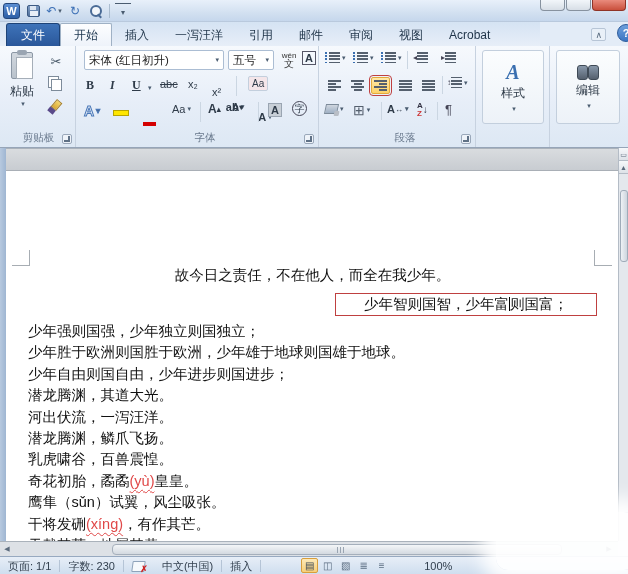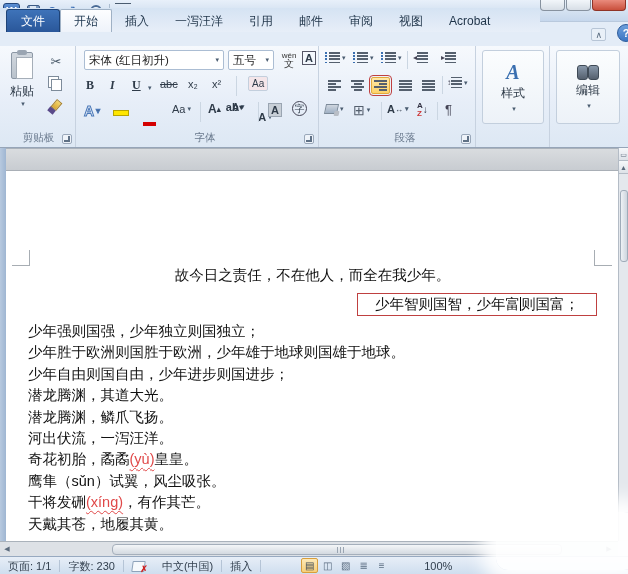--- a/index.html
+++ b/index.html
@@ -29,21 +29,21 @@
   .magnifier::before { content:""; position:absolute; left:0; top:0; width:8px; height:8px;
                        border:2px solid #4a6b96; border-radius:50%; background:#f3f7fb; }
   .magnifier::after { content:""; position:absolute; right:0; bottom:0; width:5px; height:2px;
                       background:#4a6b96; transform:rotate(45deg); }
   .winbtns { position:absolute; right:2px; top:0; display:flex; gap:1px; }
   .winbtn { width:25px; height:11px; border:1px solid #87929f; border-top:none;
             border-radius:0 0 4px 4px; background:linear-gradient(#f2f6fa,#d7dee6); }
   .winbtn.close { width:34px; background:linear-gradient(#e98b7d,#c94f3c); border-color:#8f3326; }
 
   
-  .tabrow { position:absolute; left:0; top:8px; width:540px; height:24px;
+  .tabrow { position:absolute; left:0; top:22px; width:540px; height:24px;
             background:linear-gradient(#d5e3f3,#e7eef8); display:flex; align-items:flex-end; }
   .tab { height:22px; padding:0 13px; display:flex; align-items:center; font-size:12px;
          color:#1e3348; cursor:default; }
   .tab-file { height:23px; margin-left:6px; background:linear-gradient(#3e73b9,#2a579a);
               border:1px solid #1e4377; border-bottom:none; border-radius:3px 3px 0 0;
               color:#fff; padding:0 14px; }
   .tab-active { height:23px; background:linear-gradient(#fdfeff,#eef3fa);
                 border:1px solid #9fb1c5; border-bottom:none; border-radius:2px 2px 0 0; color:#203952; }
   .tabrow-right { position:absolute; right:22px; top:28px; display:flex; gap:10px; align-items:center; }
   .collapse-chev { font-size:9px; color:#5c6e82; border:1px solid #b7c5d6; border-radius:2px;
@@ -145,21 +145,21 @@
   .page { position:absolute; left:6px; top:170px; width:612px; height:371px; background:#fff;
           border-top:1px solid #a9afb6; }
   .cropmark { position:absolute; width:18px; height:16px; }
   .cropmark.cm-left { left:6px; top:79px; border-right:1px solid #a7adb3; border-bottom:1px solid #a7adb3; }
   .cropmark.cm-right { left:588px; top:79px; border-left:1px solid #a7adb3; border-bottom:1px solid #a7adb3; }
   .doc-content { position:absolute; left:22px; right:21px; top:94px; font-size:14.5px; color:#111;
                  font-family:"Liberation Sans", sans-serif; }
   .doc-line { height:21.4px; line-height:21.4px; white-space:nowrap; }
   .doc-line.align-center { text-align:center; height:28px; line-height:20px; }
   .doc-line.align-right { text-align:right; height:26px; line-height:20px; margin-bottom:2px; }
-  .redbox { display:inline-block; border:1.5px solid #bf4040; padding:1px 17px; line-height:19px; }
+  .redbox { display:inline-block; border:1.5px solid #bf4040; padding:1px 28px; line-height:19px; }
   .caret { display:inline-block; width:1px; height:14px; background:#000; vertical-align:-2px; }
   .red-text { color:#e04848; text-decoration:underline wavy #e04848 1px; text-underline-offset:3px; }
 
   
   .vscroll { position:absolute; right:0; top:148px; width:10px; height:393px;
              background:#e4e8ed; border-left:1px solid #b4bcc6; }
   .vsc-btn { width:9px; height:13px; background:linear-gradient(#f6f8fa,#dde2e8); border-bottom:1px solid #b4bcc6;
              font-size:7px; color:#5b6b7d; text-align:center; line-height:13px; }
   .vsc-thumb { position:absolute; left:1px; top:42px; width:8px; height:72px;
                background:linear-gradient(90deg,#eef1f5,#cdd5de); border:1px solid #9fabb9; border-radius:3px; }
@@ -287,21 +287,21 @@
       <div class="rbtn txt-ic u-line" style="left:56px;top:32px;font-family:'Liberation Serif',serif;">
           <span>U</span>
         </div>
       <div class="dd" style="position:absolute;left:70px;top:38px;">▾</div>
       <div class="rbtn strike" style="left:84px;top:32px;">
           <span>abc</span>
         </div>
       <div class="rbtn" style="left:112px;top:32px;font-size:11px;">
           <span>x₂</span>
         </div>
-      <div class="rbtn" style="left:136px;top:32px;font-size:11px;">
+      <div class="rbtn" style="left:136px;top:40px;font-size:11px;">
           <span>x²</span>
         </div>
       <div class="vsep" style="left:160px;top:30px;height:20px;"></div>
       <div class="rbtn" style="left:172px;top:30px;font-size:10px;border:1px solid #c3cfdd;border-radius:2px;padding:1px 3px;background:#f4e6ea;">
           <span>Aa</span>
         </div>
 
       <div class="rbtn fx-a" style="left:8px;top:57px;font-size:14px;">
           <span>A</span>
           <span class="dd">▾</span>
@@ -465,22 +465,23 @@
   <div class="page">
     <div class="cropmark cm-left"></div>
     <div class="cropmark cm-right"></div>
     <div class="doc-content">
         <div class="doc-line align-center"><span>故今日之责任，不在他人，而全在我少年。</span></div>
         <div class="doc-line align-right"><span class="redbox"><span>少年智则国智，少年富</span><span class="caret"></span><span>则国富；</span></span></div>
         <div class="doc-line align-left"><span>少年强则国强，少年独立则国独立；</span></div>
         <div class="doc-line align-left"><span>少年胜于欧洲则国胜于欧洲，少年雄于地球则国雄于地球。</span></div>
         <div class="doc-line align-left"><span>少年自由则国自由，少年进步则国进步；</span></div>
         <div class="doc-line align-left"><span>潜龙腾渊，其道大光。</span></div>
+        <div class="doc-line align-left"><span>河出伏流，一泻汪洋。</span></div>
         <div class="doc-line align-left"><span>潜龙腾渊，鳞爪飞扬。</span></div>
-        <div class="doc-line align-left"><span>河出伏流，一泻汪洋。</span></div>
+        <div class="doc-line align-left"><span>乳虎啸谷，百兽震惶。</span></div>
         <div class="doc-line align-left"><span>奇花初胎，矞矞</span><span class="red-text">(yù)</span><span>皇皇。</span></div>
         <div class="doc-line align-left"><span>鹰隼（sǔn）试翼，风尘吸张。</span></div>
         <div class="doc-line align-left"><span>干将发硎</span><span class="red-text">(xíng)</span><span>，有作其芒。</span></div>
         <div class="doc-line align-left"><span>天戴其苍，地履其黄。</span></div>
       </div>
   </div>
 
   <div class="vscroll">
     <div class="vsc-btn">▭</div>
     <div class="vsc-btn">▲</div>

